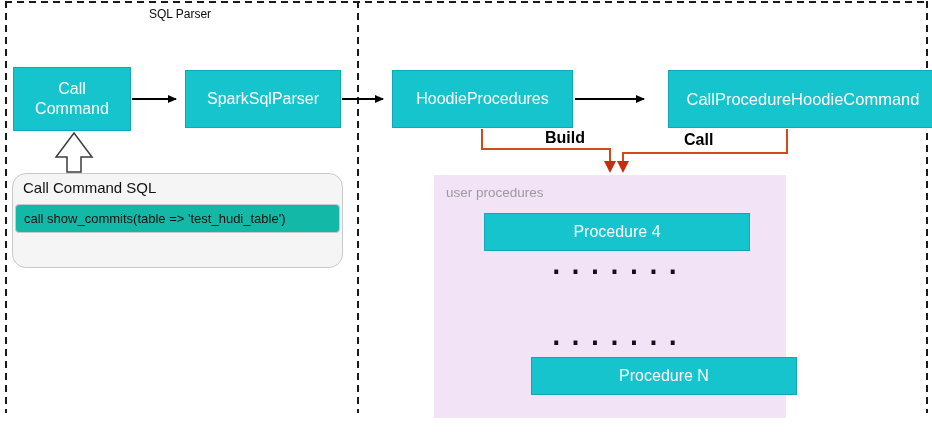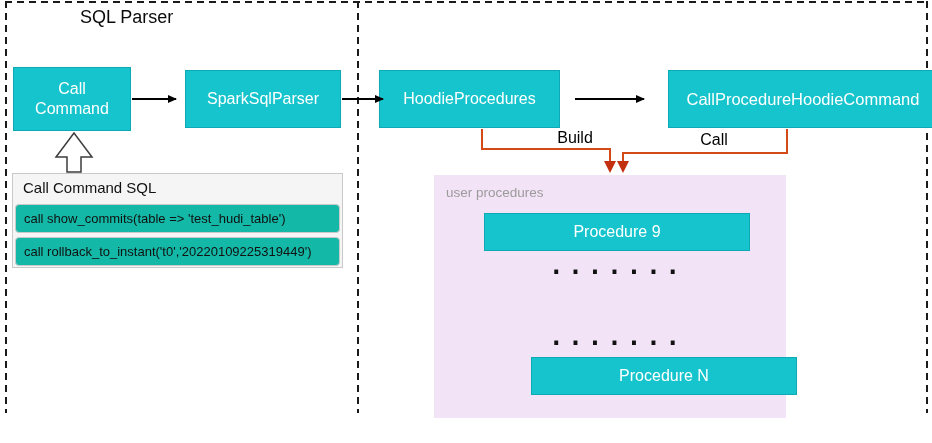--- a/index.html
+++ b/index.html
@@ -6,34 +6,34 @@
   #canvas{
     position:relative;width:932px;height:443px;background:#ffffff;overflow:hidden;
     font-family:"Liberation Sans","DejaVu Sans",sans-serif;color:#000;
   }
   
   .vdash{position:absolute;top:1px;width:2px;height:412px;
     background:repeating-linear-gradient(180deg,#1a1a1a 0 7px,transparent 7px 12px);}
   .hdash{position:absolute;top:1px;left:5px;width:923px;height:2px;
     background:repeating-linear-gradient(90deg,#1a1a1a 0 7px,transparent 7px 12px);}
   
-  .section-title{position:absolute;top:7px;font-size:18px;color:#0b0b0b;text-align:left;}
+  .section-title{position:absolute;top:7px;font-size:12px;color:#0b0b0b;text-align:center;}
   
   .node{
     position:absolute;background:#15c4cc;border:1px solid #0ea9b4;
     color:#ffffff;display:flex;align-items:center;justify-content:center;
     text-align:center;font-size:16px;line-height:1.25;box-sizing:border-box;
   }
   .prewrap{white-space:pre-line;}
   
-  .edge-label{position:absolute;font-size:16px;color:#000;text-align:center;}
+  .edge-label{position:absolute;font-size:16px;color:#000;font-weight:bold;}
   
   .sql-panel{
     position:absolute;left:12px;top:173px;width:331px;height:95px;box-sizing:border-box;
-    background:#f5f5f5;border:1px solid #c9c9c9;border-radius:0;
+    background:#f5f5f5;border:1px solid #c9c9c9;border-radius:14px;
   }
   .sql-header{font-size:15px;color:#111;padding:5px 0 0 10px;height:24px;}
   .sql-row{
     position:absolute;left:2px;width:325px;height:29px;box-sizing:border-box;
     background:#14b8a6;border:1px solid #c9c9c9;border-radius:4px;
     font-size:13px;display:flex;align-items:center;padding-left:8px;color:#111;
     white-space:nowrap;overflow:hidden;
   }
   
   .user-panel{
@@ -61,35 +61,34 @@
   <div class="hdash"></div>
   <div class="vdash" style="left:5px;"></div>
   <div class="vdash" style="left:357px;"></div>
   <div class="vdash" style="left:926px;"></div>
 
   <div class="section-title" style="left:80px;width:200px;">SQL Parser</div>
 
   <div class="node prewrap" style="left:13px;top:67px;width:118px;height:64px;">Call
 Command</div>
   <div class="node" style="left:185px;top:70px;width:156px;height:58px;">SparkSqlParser</div>
-  <div class="node" style="left:379px;top:70px;width:181px;height:58px;">HoodieProcedures</div>
+  <div class="node" style="left:392px;top:70px;width:181px;height:58px;">HoodieProcedures</div>
   <div class="node" style="left:652px;top:70px;width:270px;height:58px;font-size:16.5px;margin-left:16px;">CallProcedureHoodieCommand</div>
 
   <div class="edge-label" style="left:545px;top:129px;width:60px;">Build</div>
   <div class="edge-label" style="left:684px;top:131px;width:60px;">Call</div>
 
   <div class="sql-panel">
     <div class="sql-header">Call Command SQL</div>
     <div class="sql-row" style="top:30px;">call show_commits(table =&gt; 'test_hudi_table')</div>
-    <div class="sql-row" style="top:63px;">call rollback_to_instant('t0','20220109225319449')</div>
   </div>
 
   <div class="user-panel">
     <div class="user-panel-label">user procedures</div>
-    <div class="proc-box" style="top:38px;">Procedure 9</div>
+    <div class="proc-box" style="top:38px;">Procedure 4</div>
     <div class="ellipsis-dots" style="top:90px;">.......</div>
     <div class="ellipsis-dots" style="top:161px;">.......</div>
     <div class="proc-box" style="top:182px;margin-left:47px;">Procedure N</div>
   </div>
 
   <svg class="overlay" width="932" height="443" viewBox="0 0 932 443">
     <defs>
       <marker id="ah-black" markerWidth="10" markerHeight="10" refX="8" refY="4" orient="auto" markerUnits="userSpaceOnUse">
         <path d="M0,0 L9,4 L0,8 Z" fill="#000"></path>
       </marker>

